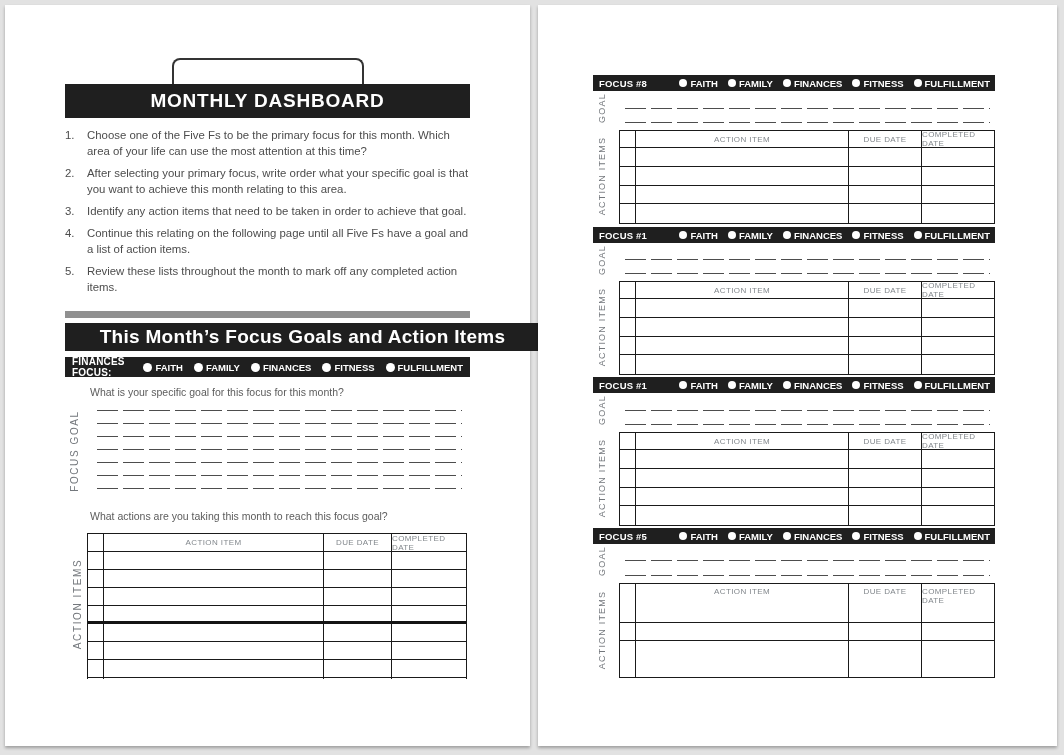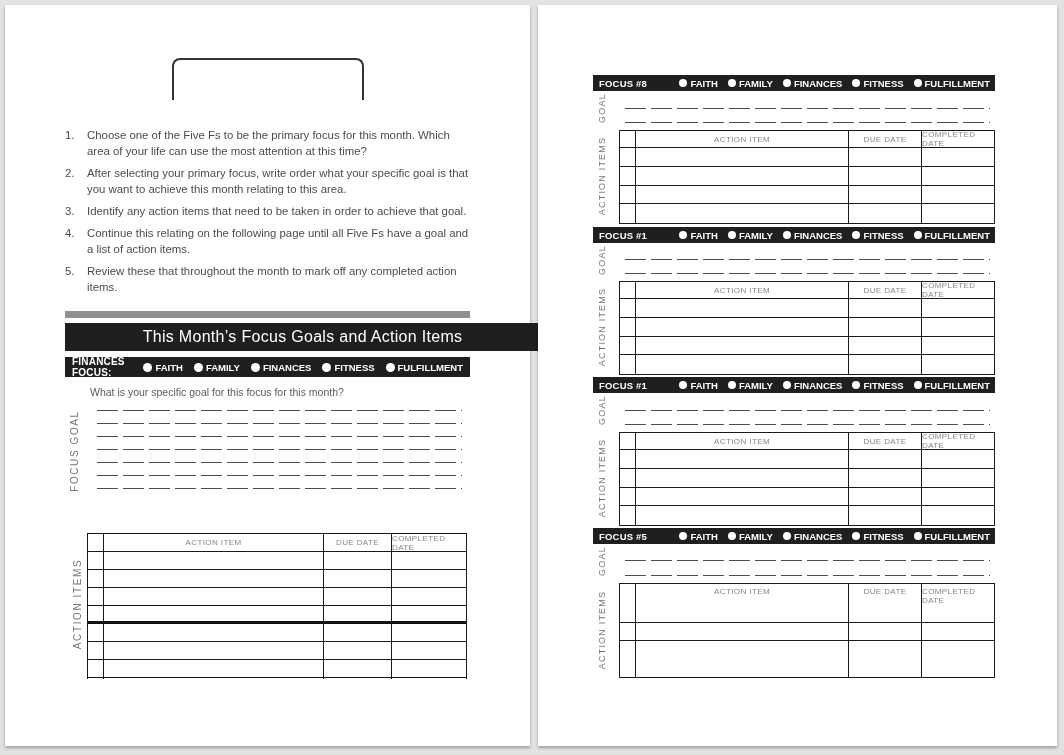--- a/index.html
+++ b/index.html
@@ -54,21 +54,21 @@
     display:flex;align-items:center;justify-content:center;
     font-size:19px;font-weight:bold;letter-spacing:0.8px;
   }
   .instructions{position:absolute;left:60px;top:122px;width:409px;}
   .instr{display:flex;margin-bottom:6px;color:#4c4c4c;font-size:11.4px;line-height:16px;}
   .instr .num{width:22px;flex:none;}
   .divider{position:absolute;left:60px;top:306px;width:405px;height:7px;background:#909090;}
   .section-bar{
     left:60px;top:318px;width:475px;height:28px;
     display:flex;align-items:center;justify-content:center;
-    font-size:16px;font-weight:normal;letter-spacing:0.3px;
+    font-size:19px;font-weight:bold;letter-spacing:0.3px;
   }
   .pf-bar{
     left:60px;top:352px;width:405px;height:20px;
     display:flex;align-items:center;padding:0 7px;box-sizing:border-box;
     font-size:9.5px;
   }
   .pf-lbl{font-weight:bold;font-size:10px;letter-spacing:0.2px;}
   .question{position:absolute;left:85px;color:#5c5c5c;font-size:10.5px;}
   .clip{position:absolute;left:82px;top:528px;width:380px;height:146px;overflow:hidden;}
 
@@ -81,41 +81,44 @@
   .fbar .focus-options{gap:10px;}
   .rtable-wrap{position:absolute;}
 </style>
 </head>
 <body>
 
 <div class="canvas">
 
   <div class="page page-left">
     <div class="tab"></div>
+    <div class="bar title-bar">
+      <span>MONTHLY DASHBOARD</span>
+    </div>
 
     <div class="instructions">
         <div class="instr">
           <span class="num">1.</span>
           <span class="itext">Choose one of the Five Fs to be the primary focus for this month. Which area of your life can use the most attention at this time?</span>
         </div>
         <div class="instr">
           <span class="num">2.</span>
           <span class="itext">After selecting your primary focus, write order what your specific goal is that you want to achieve this month relating to this area.</span>
         </div>
         <div class="instr">
           <span class="num">3.</span>
           <span class="itext">Identify any action items that need to be taken in order to achieve that goal.</span>
         </div>
         <div class="instr">
           <span class="num">4.</span>
           <span class="itext">Continue this relating on the following page until all Five Fs have a goal and a list of action items.</span>
         </div>
         <div class="instr">
           <span class="num">5.</span>
-          <span class="itext">Review these that throughout the month to mark off any completed action items.</span>
+          <span class="itext">Review these lists throughout the month to mark off any completed action items.</span>
         </div>
       </div>
 
     <div class="divider"></div>
 
     <div class="bar section-bar">
       <span>This Month’s Focus Goals and Action Items</span>
     </div>
 
     <div class="bar pf-bar">
@@ -150,20 +153,21 @@
     <div id="left-goal-lines">
         <div class="wline" style="left: 92px; top: 405px; width: 365px;"></div>
         <div class="wline" style="left: 92px; top: 418px; width: 365px;"></div>
         <div class="wline" style="left: 92px; top: 431px; width: 365px;"></div>
         <div class="wline" style="left: 92px; top: 444px; width: 365px;"></div>
         <div class="wline" style="left: 92px; top: 457px; width: 365px;"></div>
         <div class="wline" style="left: 92px; top: 470px; width: 365px;"></div>
         <div class="wline" style="left: 92px; top: 483px; width: 365px;"></div>
       </div>
 
+    <div class="question" style="top:505px;">What actions are you taking this month to reach this focus goal?</div>
 
     <span class="vlabel" style="left:72px;top:599px;">ACTION ITEMS</span>
     <div class="clip" id="left-table-clip">
         <div class="ptable">
           <div class="trow thead" style="height: 18px;">
             <div class="tcell" style="width: 16px; flex: 0 0 auto;"></div>
             <div class="tcell hlbl" style="width: 220px; flex: 0 0 auto;">ACTION ITEM</div>
             <div class="tcell hlbl" style="width: 68px; flex: 0 0 auto;">DUE DATE</div>
             <div class="tcell hlbl" style="flex: 1 1 0%;">COMPLETED DATE</div>
           </div>

